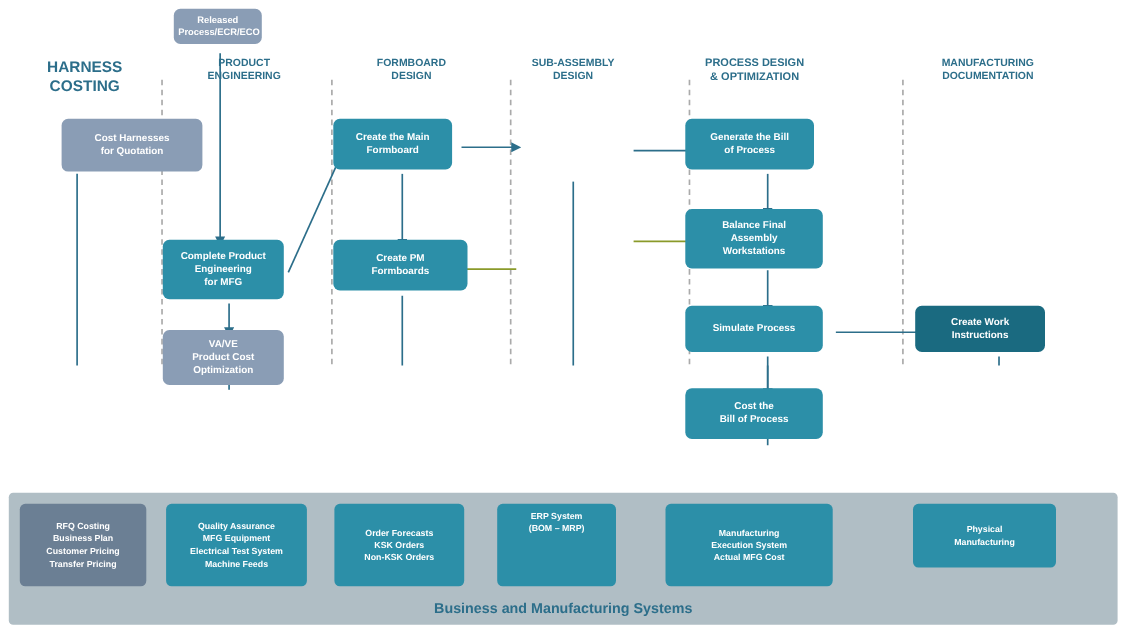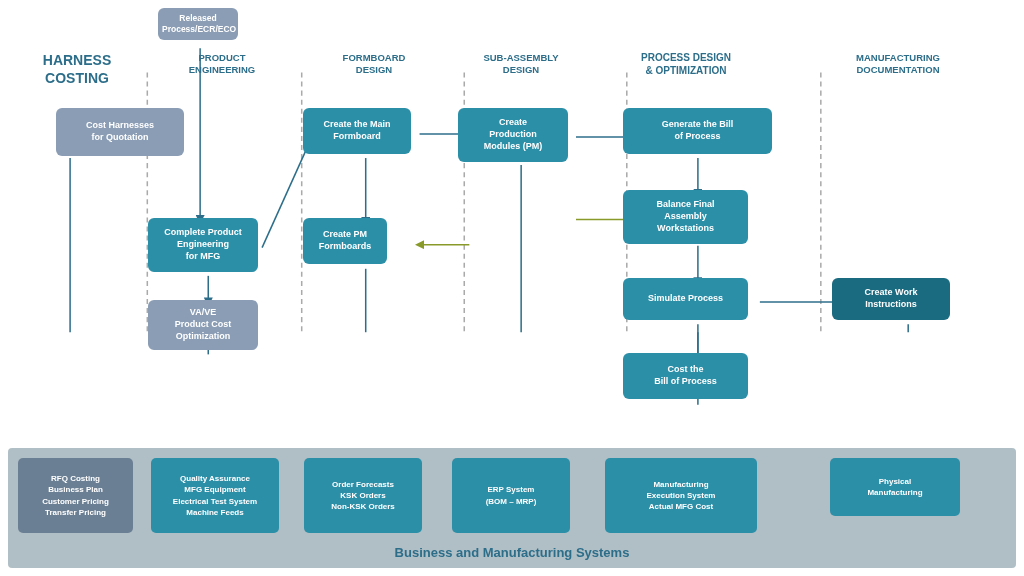--- a/index.html
+++ b/index.html
@@ -223,32 +223,27 @@
       <span style="white-space:pre-line;">Create the Main
 Formboard</span>
     </div>
 
     <div class="box box-gray" style="left:148px; top:300px; width:110px; height:50px;">
       <span style="white-space:pre-line;">VA/VE
 Product Cost
 Optimization</span>
     </div>
 
-    <div class="box box-teal" style="left:303px; top:218px; width:84px; height:46px;">
+    <div class="box box-teal" style="left:303px; top:218px; width:122px; height:46px;">
       <span style="white-space:pre-line;">Create PM
 Formboards</span>
     </div>
 
-    <div class="box box-teal" style="left:458px; top:108px; width:110px; height:54px;">
-      <span style="white-space:pre-line;">Create
-Production
-Modules (PM)</span>
-    </div>
-
-    <div class="box box-teal" style="left:623px; top:108px; width:149px; height:46px;">
+
+    <div class="box box-teal" style="left:623px; top:108px; width:117px; height:46px;">
       <span style="white-space:pre-line;">Generate the Bill
 of Process</span>
     </div>
 
     <div class="box box-teal" style="left:623px; top:190px; width:125px; height:54px;">
       <span style="white-space:pre-line;">Balance Final
 Assembly
 Workstations</span>
     </div>
 
@@ -283,21 +278,21 @@
 Electrical Test System
 Machine Feeds</span>
     </div>
 
     <div class="sys-box" style="left:296px; width:118px; height:75px; display:flex; align-items:center; justify-content:center;">
       <span style="white-space:pre-line; font-size:8px;">Order Forecasts
 KSK Orders
 Non-KSK Orders</span>
     </div>
 
-    <div class="sys-box" style="left:444px; width:118px; height:75px; display:flex; align-items:center; justify-content:center;">
+    <div class="sys-box" style="left:444px; width:108px; height:75px; display:flex; justify-content:center;">
       <span style="white-space:pre-line; font-size:8px;">ERP System
 (BOM – MRP)</span>
     </div>
 
     <div class="sys-box" style="left:597px; width:152px; height:75px; display:flex; align-items:center; justify-content:center;">
       <span style="white-space:pre-line; font-size:8px;">Manufacturing
 Execution System
 Actual MFG Cost</span>
     </div>
 

